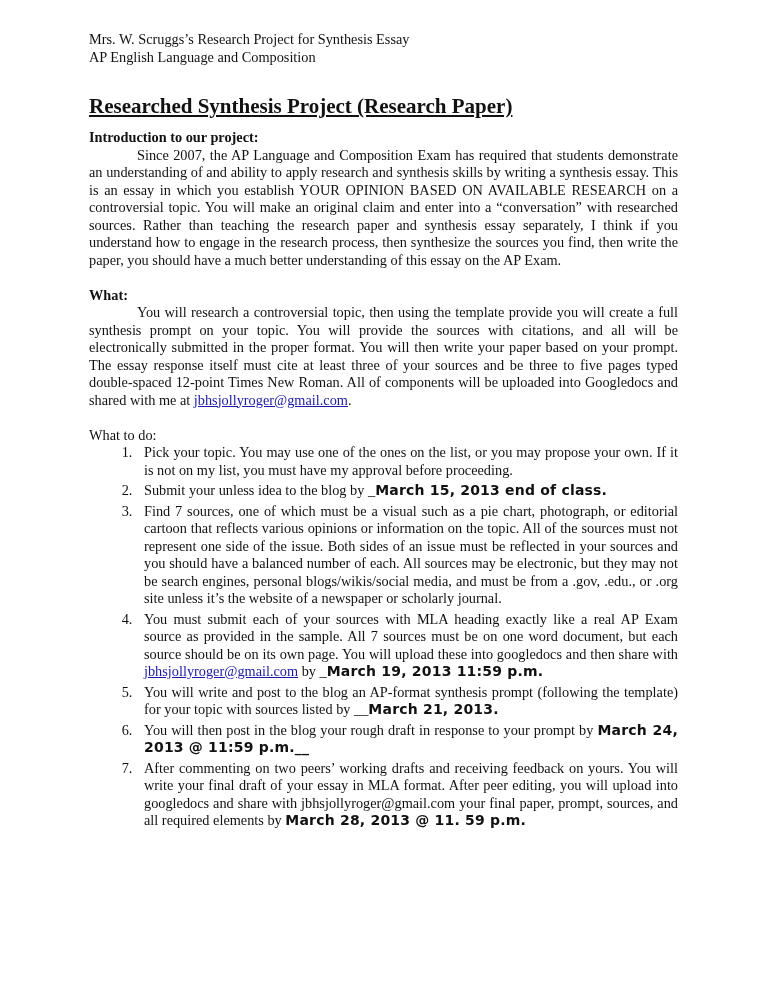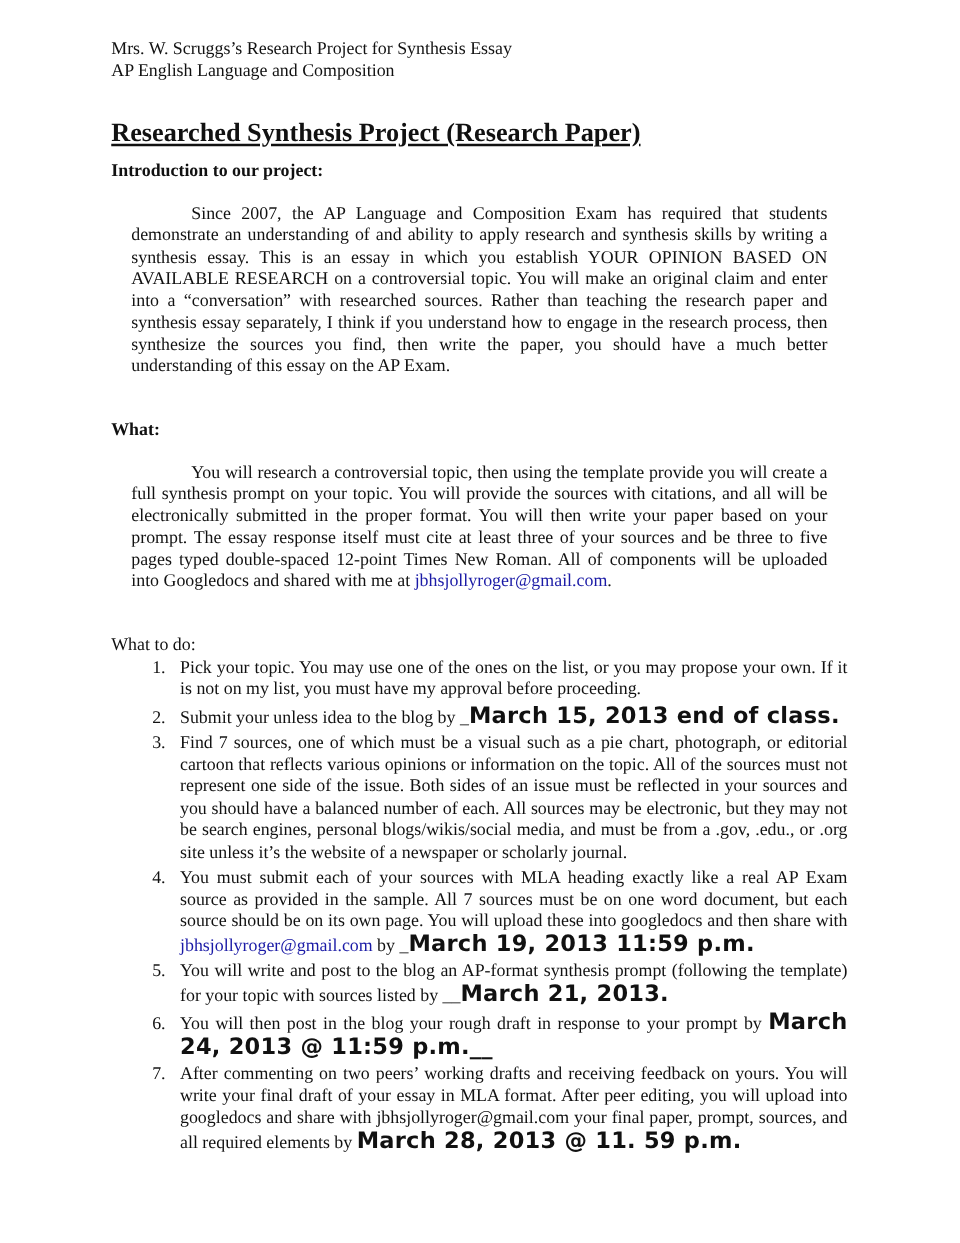--- a/index.html
+++ b/index.html
@@ -7,27 +7,27 @@
     width: 768px; height: 994px; overflow: hidden; position: relative;
     font-family: "Liberation Serif", serif; color: #111111;
   }
   .page { position: absolute; left: 89px; top: 31px; width: 589px; font-size: 14.3px; line-height: 17.5px; }
   .hdr { margin: 0; }
   .title {
     font-family: "Liberation Serif", serif; font-weight: bold; font-size: 21px;
     text-decoration: underline; text-align: left; margin: 27px 0 10px 0; line-height: 26px;
   }
   .section-head { font-weight: bold; margin: 0; }
-  p.body { margin: 16px; text-align: justify; text-indent: 48px; }
+  p.body { margin: 0; text-align: justify; text-indent: 48px; }
   .gap { height: 17.5px; }
-  a.link { color: #1a1aa6; }
+  a.link { color: #1a1aa6; text-decoration: underline; }
   ol.steps { margin: 0; padding-left: 47px; }
   ol.steps li { text-align: justify; padding-left: 8px; margin-bottom: 3px; }
   .due {
-    font-family: "DejaVu Sans", sans-serif; font-weight: bold; font-size: 18px; letter-spacing: 0.2px;
+    font-family: "DejaVu Sans", sans-serif; font-weight: bold; font-size: 14px; letter-spacing: 0.2px;
   }
   .what { margin: 0; }
 </style>
 </head>
 <body>
 
 <div class="page">
   <p class="hdr">Mrs. W. Scruggs’s Research Project for Synthesis Essay</p>
   <p class="hdr">AP English Language and Composition</p>
 

